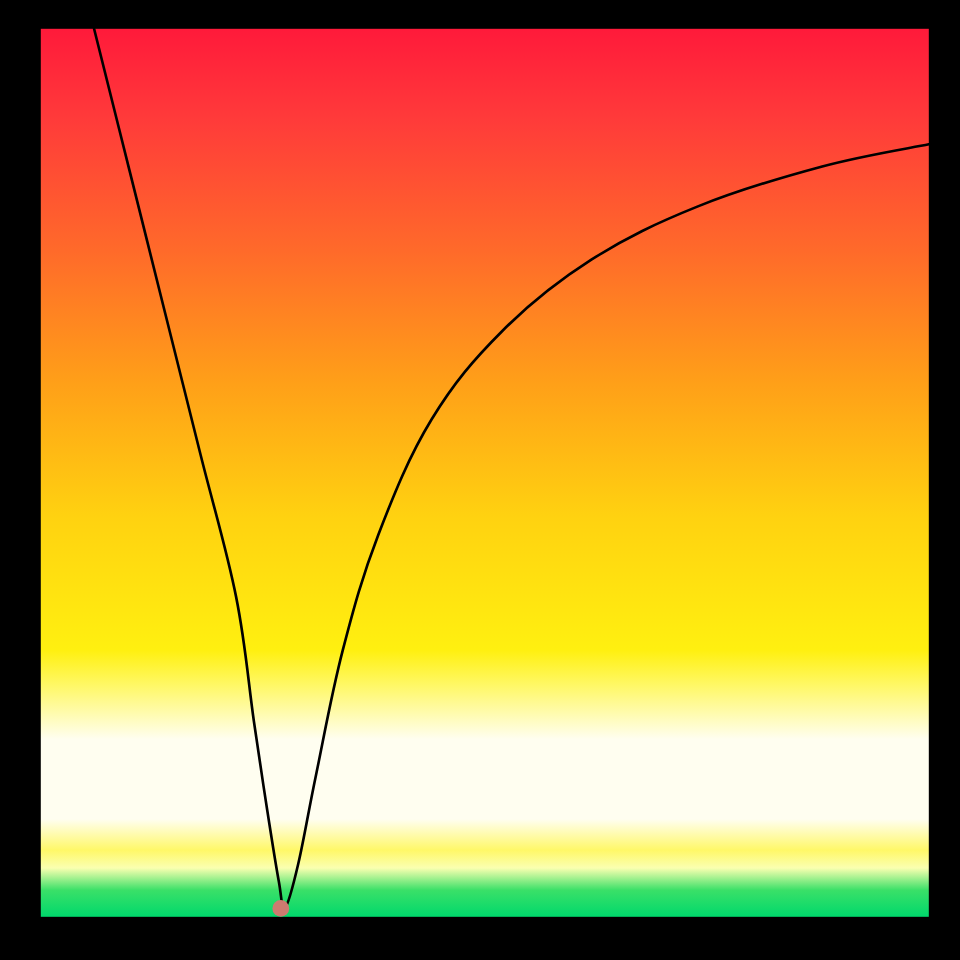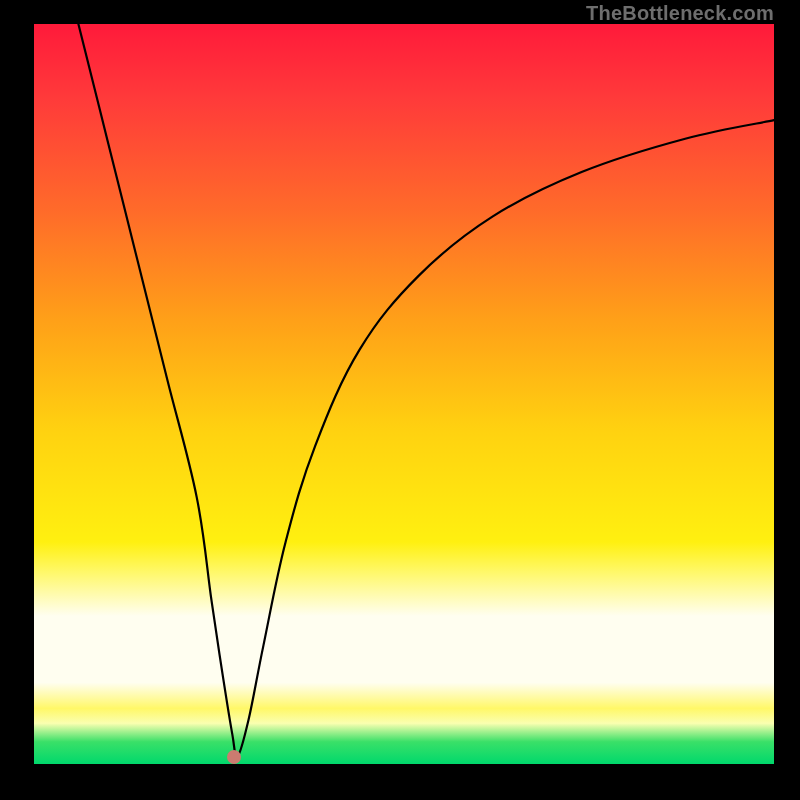--- a/index.html
+++ b/index.html
@@ -64,20 +64,19 @@
     height: 14px;
     border-radius: 50%;
     background: #cc7b70;
     transform: translate(-50%, -50%);
   }
 </style>
 </head>
 <body>
 
 <div class="frame">
-  <div class="watermark">TheBottleneck.com</div>
   <div class="plot-area">
     <svg class="curve">
       <path id="curve-path" fill="none" stroke="#000000" stroke-width="2.2" stroke-linecap="round" stroke-linejoin="round" d="M 44.40 0.00 C 49.73 21.31, 63.34 75.78, 74.00 118.40 C 84.66 161.02, 92.94 194.18, 103.60 236.80 C 114.26 279.42, 122.54 312.58, 133.20 355.20 C 143.86 397.82, 154.81 433.64, 162.80 473.60 C 170.79 513.56, 172.94 545.23, 177.60 577.20 C 182.26 609.17, 184.97 627.22, 188.70 651.20 C 192.43 675.18, 195.66 695.75, 198.32 710.40 C 200.98 725.05, 200.57 735.26, 203.50 732.60 C 206.43 729.94, 209.94 715.58, 214.60 695.60 C 219.26 675.62, 222.74 653.57, 229.40 621.60 C 236.06 589.63, 242.28 553.96, 251.60 518.00 C 260.92 482.04, 267.88 456.43, 281.20 421.80 C 294.52 387.17, 306.95 356.24, 325.60 325.60 C 344.25 294.96, 360.82 275.58, 384.80 251.60 C 408.78 227.62, 429.50 211.05, 458.80 192.40 C 488.10 173.75, 512.97 161.99, 547.60 148.00 C 582.23 134.01, 616.57 124.02, 651.20 114.70 C 685.83 105.38, 724.02 99.53, 740.00 96.20"></path>
     </svg>
     <div id="marker" class="marker" style="left: 199.8px; top: 732.6px; background: rgb(204, 123, 112);"></div>
   </div>
 </div>
 
 </body></html>

